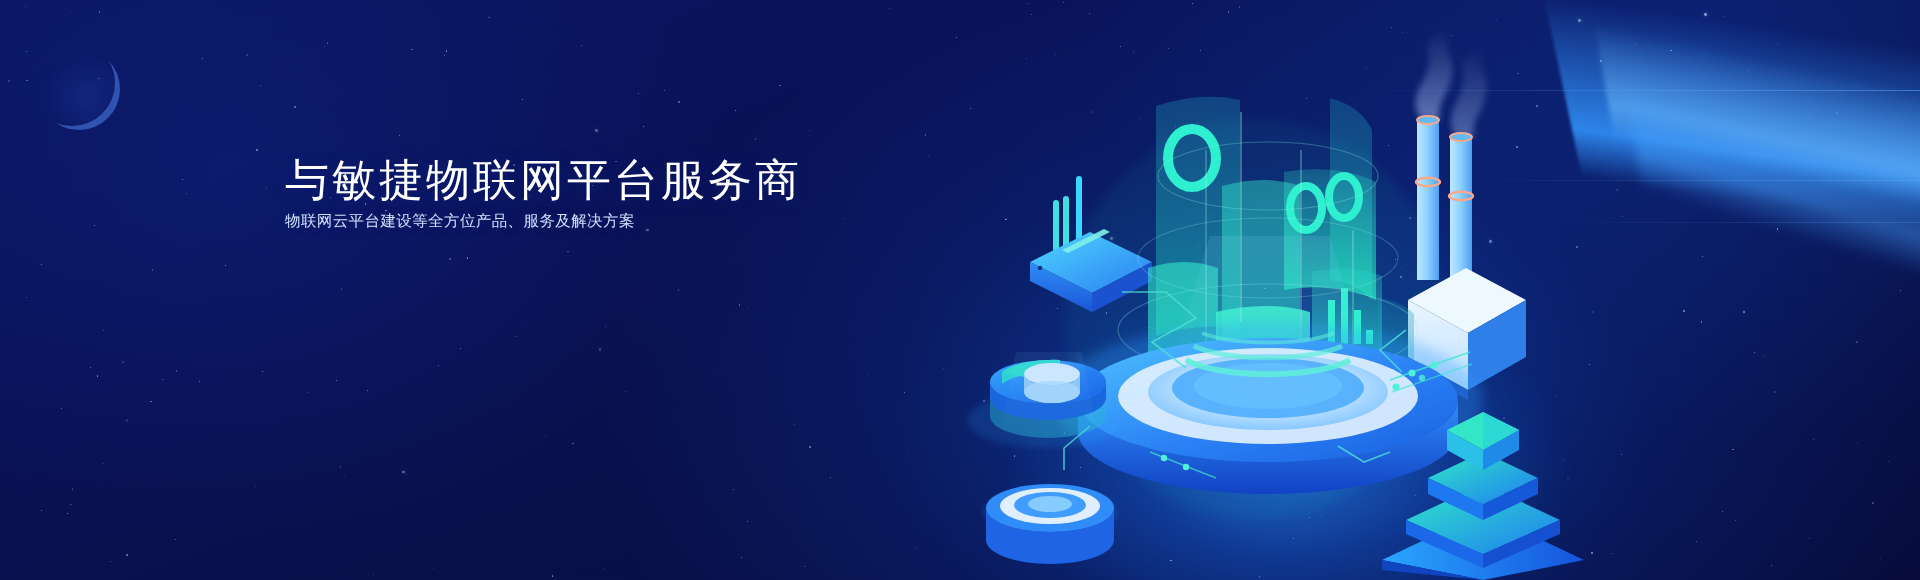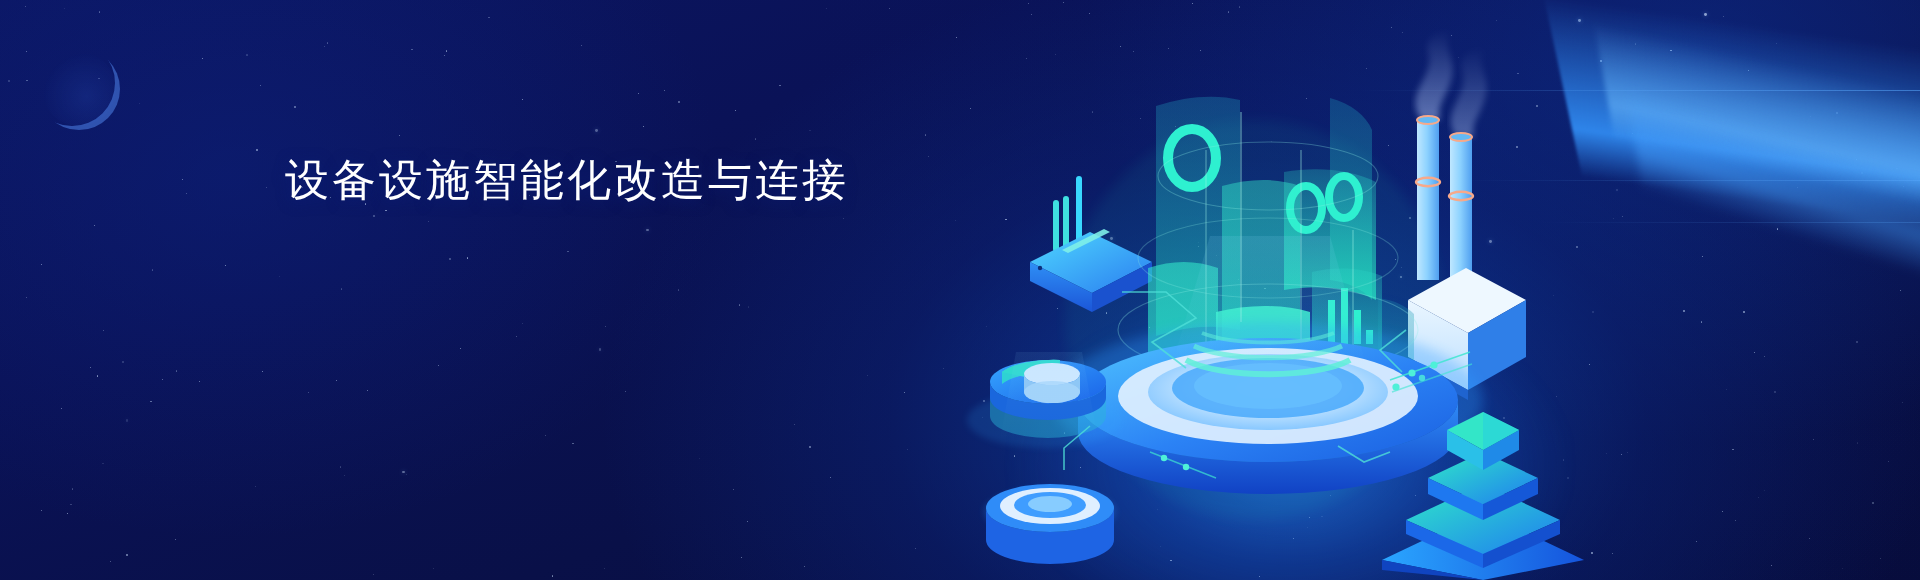--- a/index.html
+++ b/index.html
@@ -598,16 +598,17 @@
       <circle cx="1422" cy="378" r="3.2" fill="#4ef0d8" opacity=".8"></circle>
     </g>
     <g>
       <path d="M1150 452 L1216 478" stroke="#3fe6d0" stroke-width="1.4" fill="none" opacity=".7"></path>
       <circle cx="1164" cy="458" r="3.2" fill="#4ef0d8"></circle>
       <circle cx="1186" cy="467" r="3.2" fill="#4ef0d8"></circle>
     </g>
   </svg>
 
   <div class="textblock">
-    <div class="headline">设备设施智能化改造与连接</div>
+    <div class="headline">与敏捷物联网平台服务商</div>
+    <div class="subtitle" style="margin-top:0;">物联网云平台建设等全方位产品、服务及解决方案</div>
   </div>
 
 </div>
 
 </body></html>

